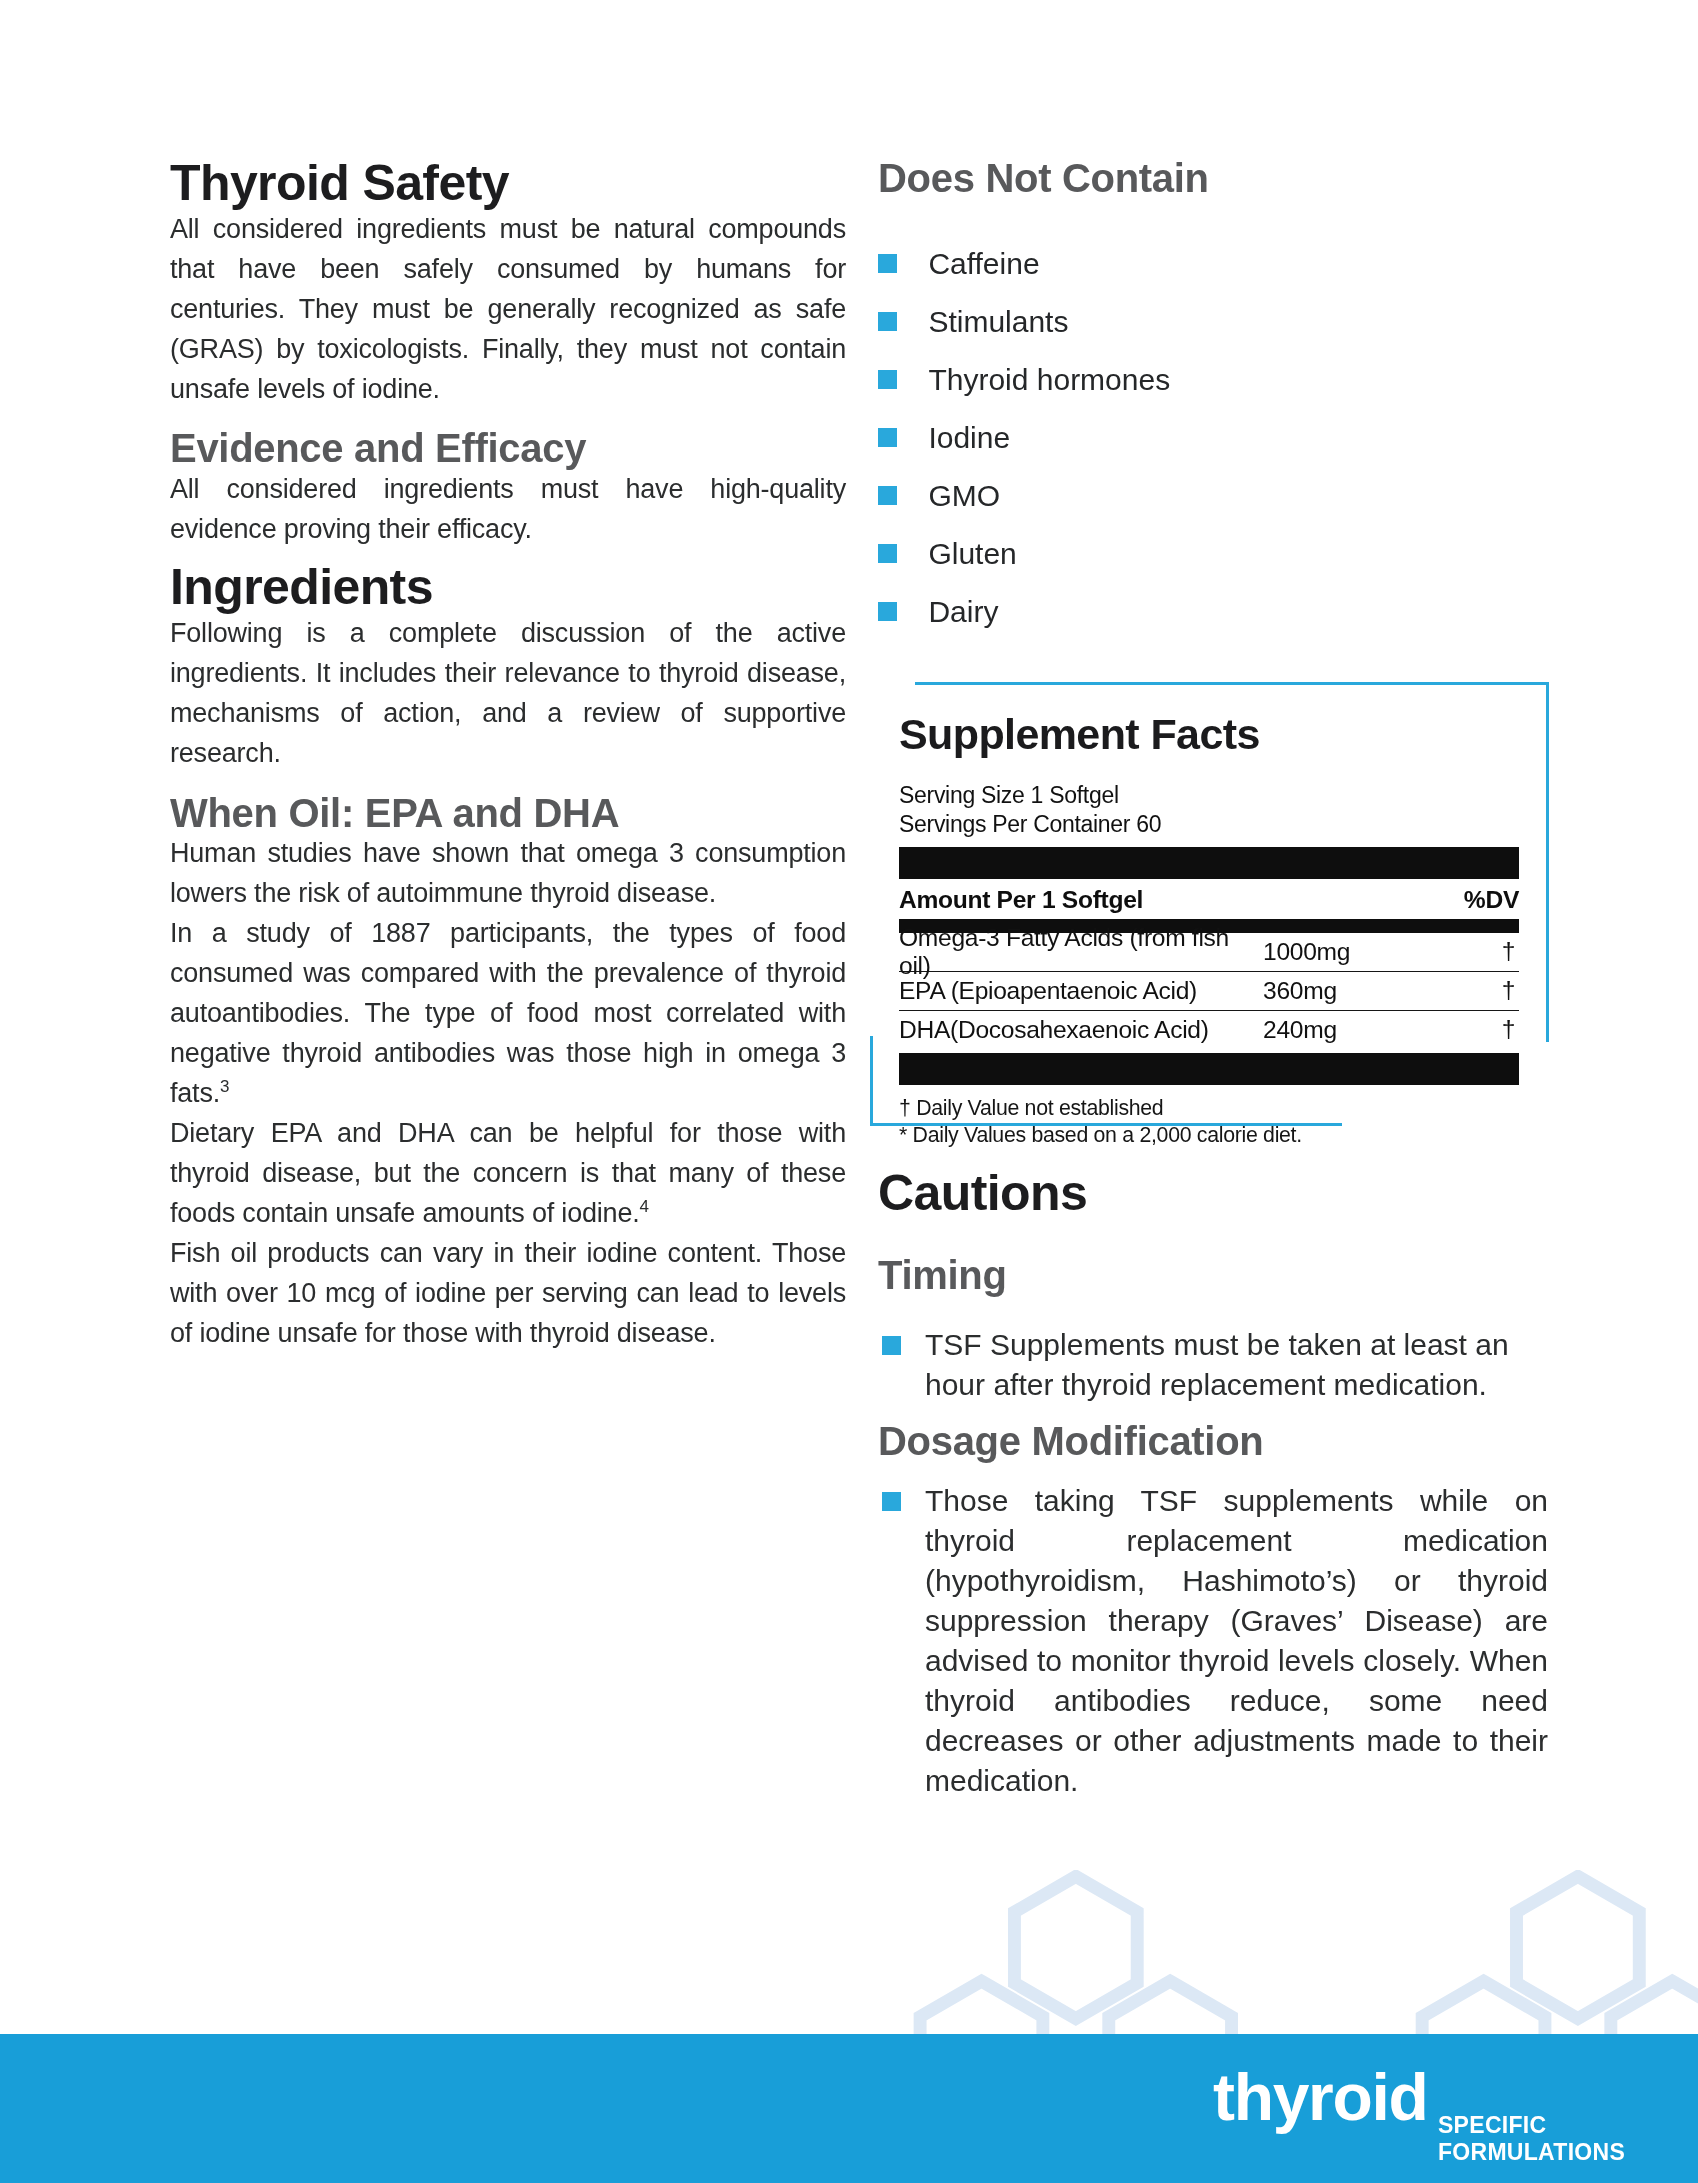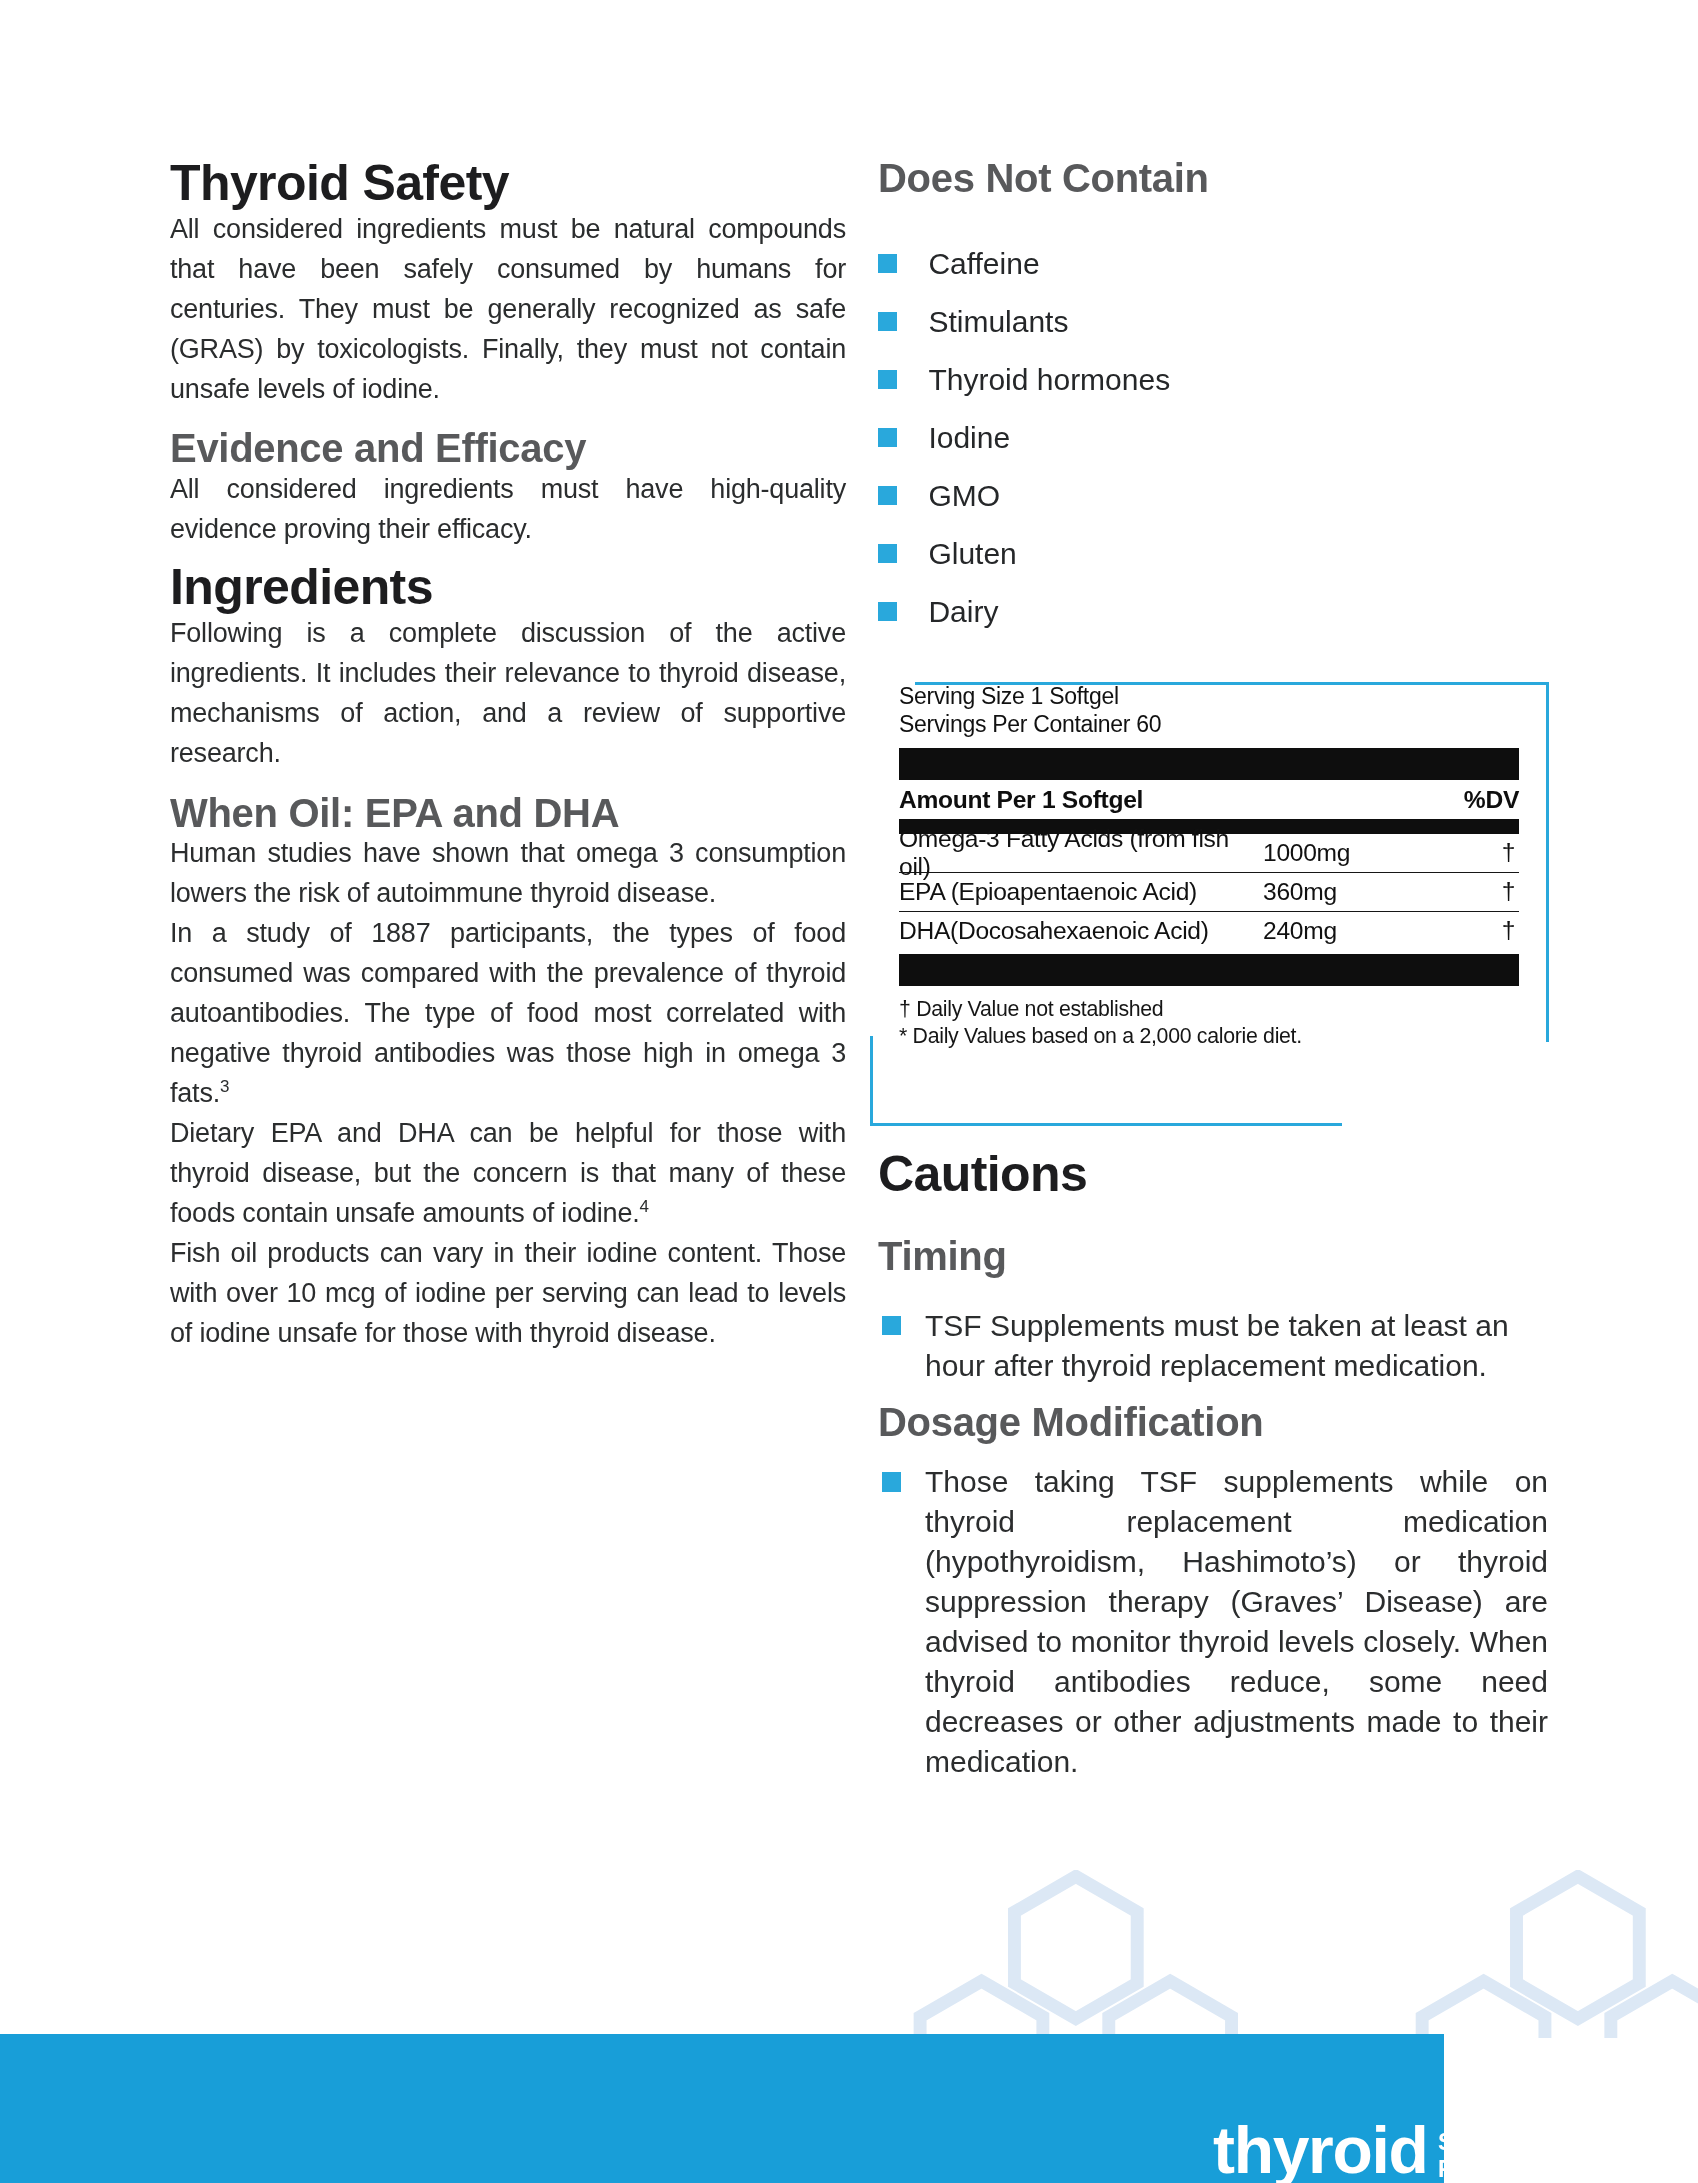--- a/index.html
+++ b/index.html
@@ -58,22 +58,22 @@
   .m-timing{margin-top:36px;}
   .bullet-item{position:relative;padding-left:47px;margin-top:29px;font-size:30px;line-height:40px;color:#2b2d2e;}
   .bullet-item .sq{position:absolute;left:3.9px;top:10.4px;}
   .bullet-item.justify{text-align:justify;margin-top:19.4px;}
   .m-dosage{margin-top:16px;}
 
   
   .hex-watermark{position:absolute;left:873px;top:1870px;width:825px;height:168px;}
 
   
-  .footer{position:absolute;left:0;bottom:0;width:1444px;height:149px;
-          background:var(--footer-blue,#189ed8);display:flex;align-items:flex-end;padding-top:30px;box-sizing:border-box;}
+  .footer{position:absolute;left:0;bottom:0;width:1698px;height:149px;
+          background:var(--footer-blue,#189ed8);display:flex;align-items:flex-start;padding-top:30px;box-sizing:border-box;}
   .brand{color:#ffffff;font-size:66px;font-weight:bold;letter-spacing:-1.3px;margin-left:1213px;line-height:1;}
   .tagline{color:#ffffff;font-size:23px;font-weight:bold;letter-spacing:0.3px;margin-left:10.4px;margin-top:48px;}
 </style>
 </head>
 <body>
 
 <div class="page">
 
   <main class="col col-left">
     <h1 class="h-dark">Thyroid Safety</h1>
@@ -123,20 +123,21 @@
       <div class="dnc-item">
           <span class="sq"></span>
           <span class="dnc-label">Dairy</span>
         </div>
     </div>
 
     <section class="supp-panel">
       <div class="bracket top-right"></div>
       <div class="bracket bottom-left"></div>
 
+      <h3 class="supp-title">Supplement Facts</h3>
       <div class="serving">
         <div>Serving Size 1 Softgel</div>
         <div>Servings Per Container 60</div>
       </div>
 
       <div class="bar b1"></div>
       <div class="amount-row">
         <span>Amount Per 1 Softgel</span>
         <span class="spacer"></span>
         <span>%DV</span>

